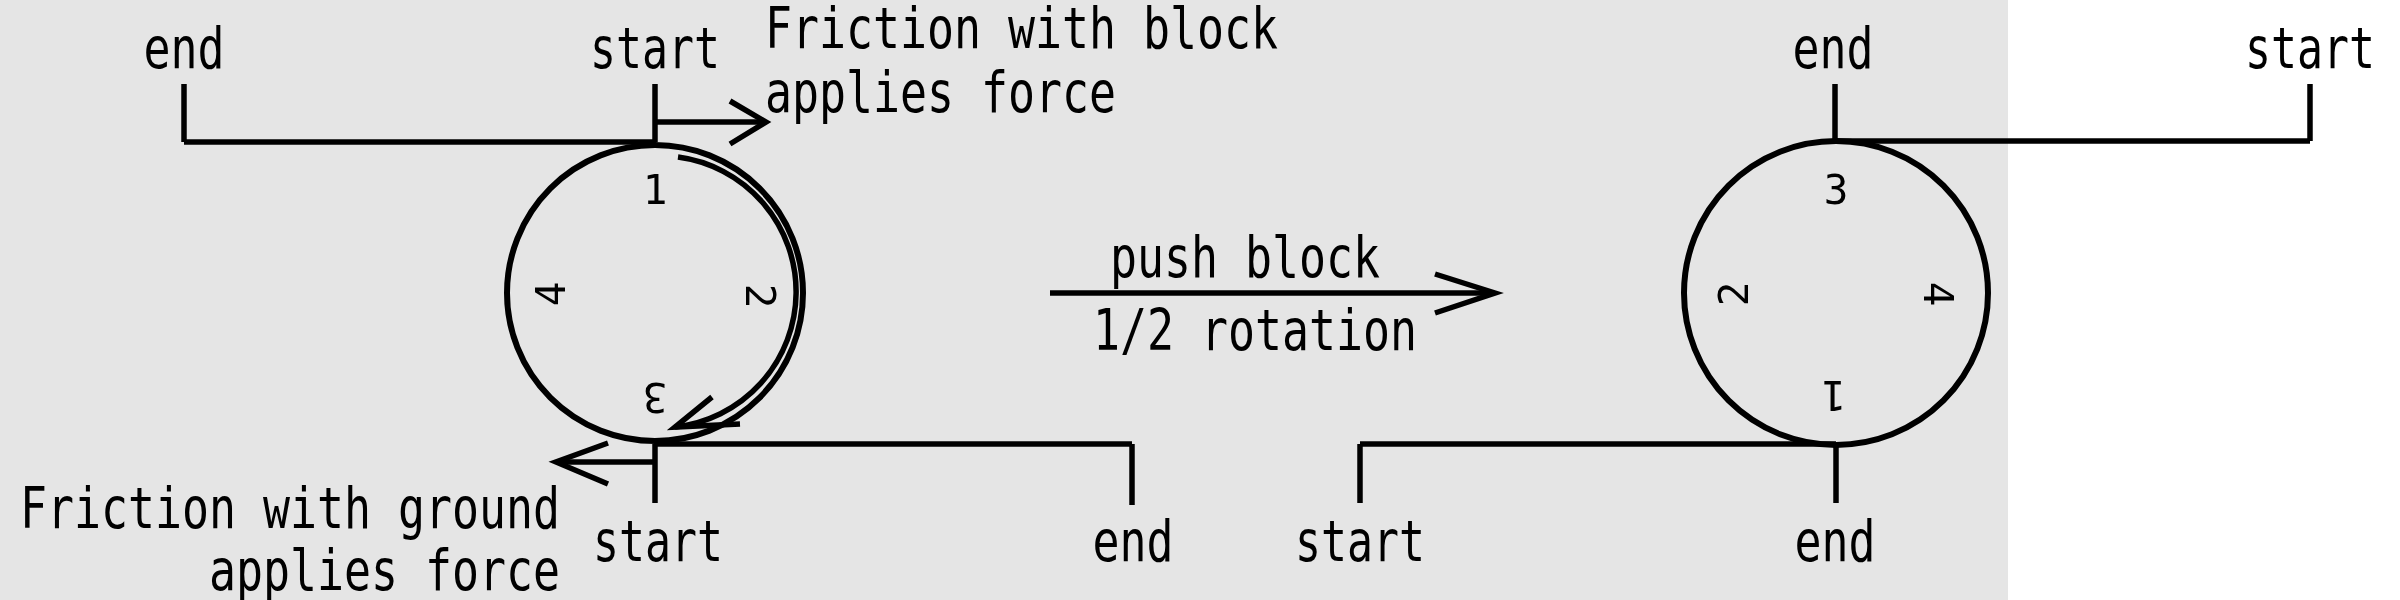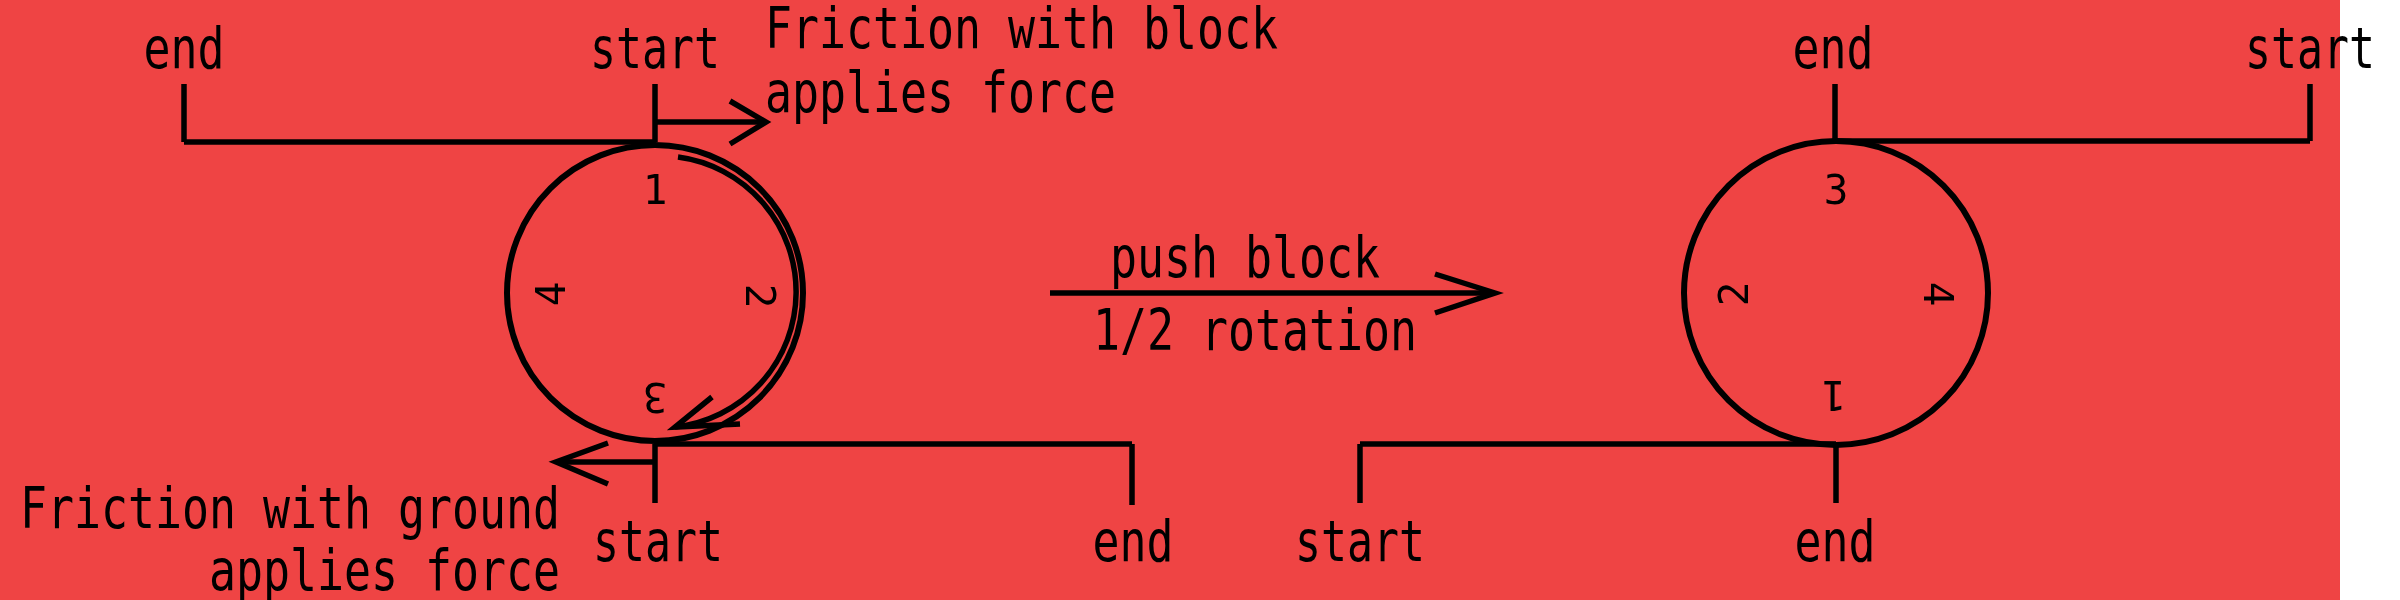--- a/index.html
+++ b/index.html
@@ -1,23 +1,23 @@
 <!DOCTYPE html>
 <html><head>
 <meta charset="utf-8">
 <style>
   html, body {
     margin: 0;
     padding: 0;
     background: #ffffff;
   }
   .stage {
-    width: 2340px;
+    width: 2008px;
     height: 600px;
-    background: #ef4444;
+    background: #e5e5e5;
     position: relative;
     text-align: center;
   }
   svg {
     display: block;
   }
   .ink {
     stroke: #000000;
     stroke-width: 5.5;
     fill: none;

